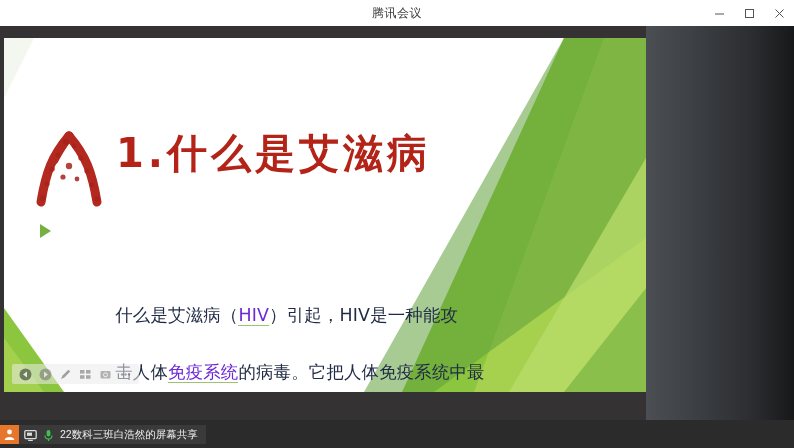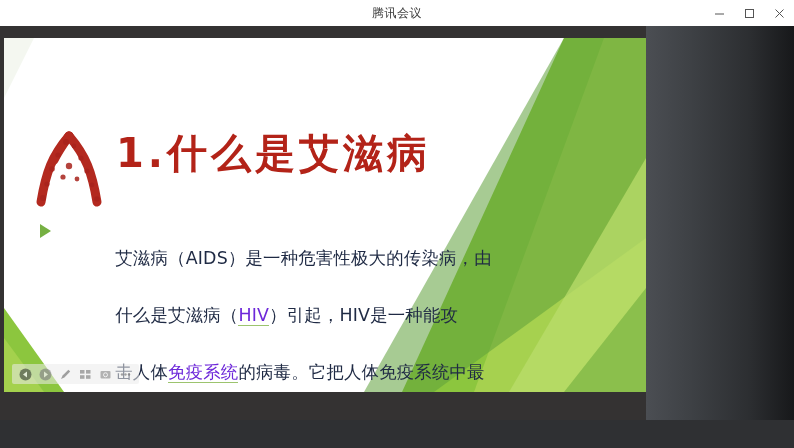--- a/index.html
+++ b/index.html
@@ -247,21 +247,21 @@
               <circle cx="45" cy="57" r="2.4"></circle>
             </g>
           </svg>
         </div>
 
         <div class="slide-title">1.什么是艾滋病</div>
 
         <div class="bullet-marker"></div>
 
         <div class="body-text">
-          <span>艾滋病（AIDS）是一种危害性极大的传染病，由</span><br>
+          <br>
           <span>什么是艾滋病（</span><span class="hl">HIV</span><span>）引起，HIV是一种能攻</span><br>
           <span>击人体</span><span class="hl">免疫系统</span><span>的病毒。它把人体免疫系统中最</span><br>
           <br>
           <br>
           <br>
           <br>
           <br>
           
         </div>
 
@@ -306,15 +306,40 @@
           </span>
         </div>
 
       </div>
     </div>
 
     <div class="right-pane">
       
     </div>
 
+    <div class="bottom-strip">
+      <div class="share-pill">
+        <span class="share-avatar">
+          <svg width="13" height="13" viewBox="0 0 13 13">
+              <circle cx="6.5" cy="4" r="2.4" fill="#fff"></circle>
+              <path d="M1.6 12 C2 7.9, 11 7.9, 11.4 12 Z" fill="#fff"></path>
+            </svg>
+        </span>
+        <span class="share-icon">
+          <svg width="13" height="13" viewBox="0 0 13 13">
+              <rect x="0.8" y="1.6" width="11.4" height="8" rx="1" fill="none" stroke="#dcdcdc" stroke-width="1.3"></rect>
+              <rect x="3" y="3.6" width="5" height="3.2" fill="#dcdcdc"></rect>
+              <line x1="4.2" y1="11.4" x2="8.8" y2="11.4" stroke="#dcdcdc" stroke-width="1.2"></line>
+            </svg>
+        </span>
+        <span class="share-icon">
+          <svg width="13" height="13" viewBox="0 0 13 13">
+              <rect x="4.6" y="1" width="3.8" height="6.4" rx="1.9" fill="#3fbf4f"></rect>
+              <path d="M3 6.6 a3.5 3.5 0 0 0 7 0" fill="none" stroke="#3fbf4f" stroke-width="1.2"></path>
+              <line x1="6.5" y1="10" x2="6.5" y2="12" stroke="#3fbf4f" stroke-width="1.2"></line>
+            </svg>
+        </span>
+        <span class="share-text">22数科三班白浩然的屏幕共享</span>
+      </div>
+    </div>
 
   </div>
 </div>
 
 </body></html>

